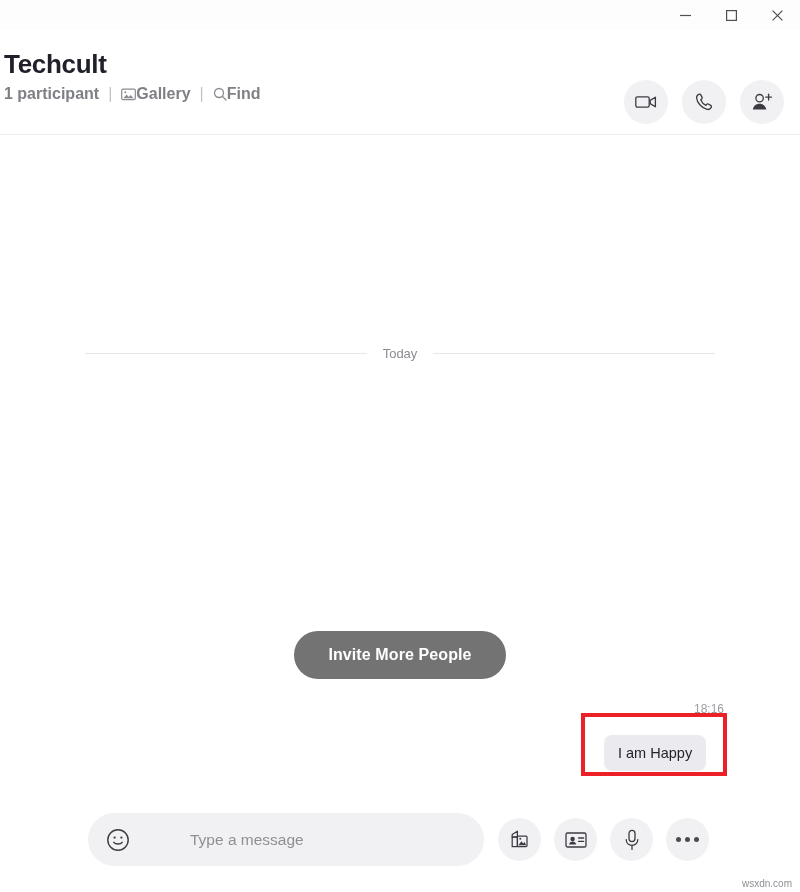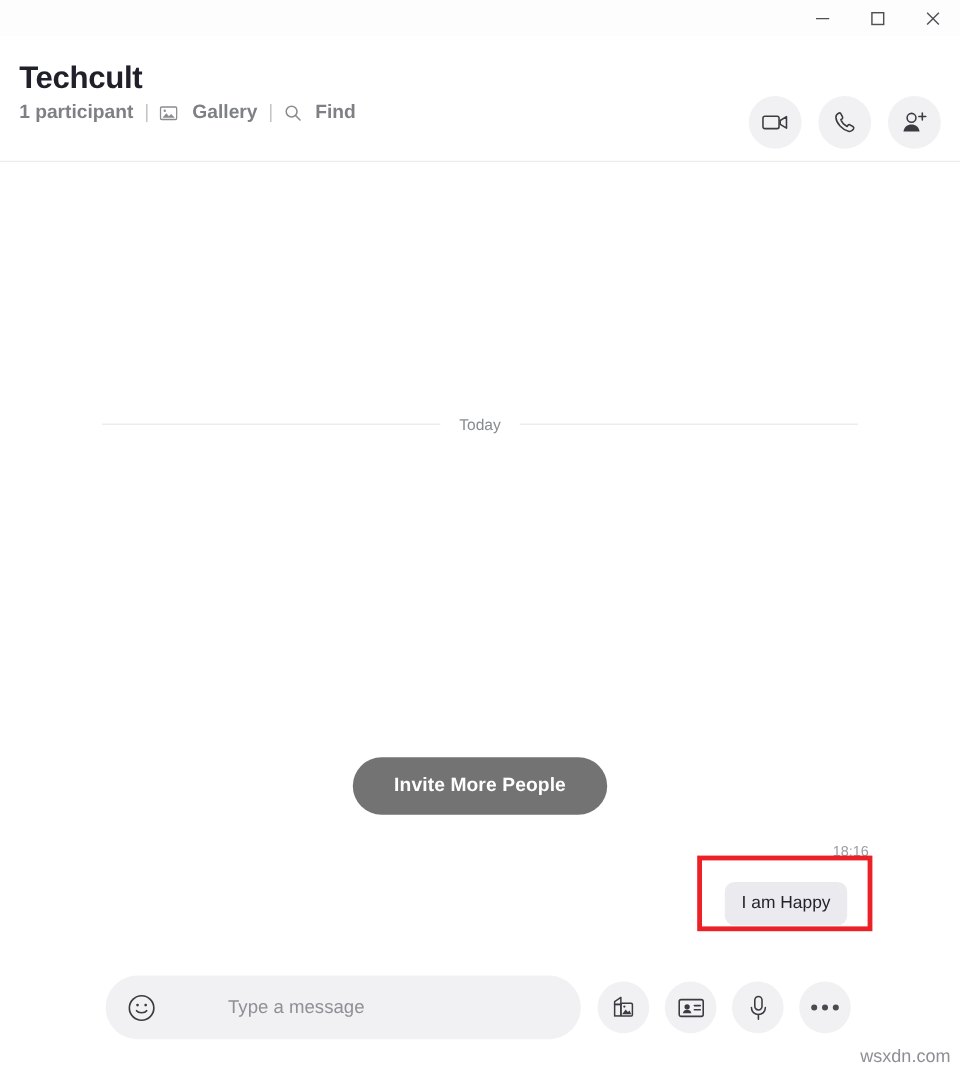--- a/index.html
+++ b/index.html
@@ -39,21 +39,21 @@
   
   .header {
     position: absolute;
     top: 30px; left: 0;
     width: 800px; height: 105px;
     background: #ffffff;
     border-bottom: 1px solid #ececed;
   }
   .header-left {
     position: absolute;
-    left: 16px; top: 18px;
+    left: 4px; top: 18px;
   }
   .chat-title {
     font-size: 26px;
     font-weight: bold;
     color: #20202a;
     letter-spacing: -0.3px;
     line-height: 32px;
   }
   .header-meta {
     margin-top: 5px;
@@ -64,21 +64,21 @@
     color: #7e8085;
   }
   .header-meta .sep {
     margin: 0 9px;
     color: #c2c4c8;
     font-weight: normal;
   }
   .meta-item {
     display: flex;
     align-items: center;
-    gap: 12px;
+    gap: 0;
     cursor: pointer;
   }
   .meta-item svg { display: block; }
 
   .header-actions {
     position: absolute;
     right: 16px; top: 50px;
     display: flex;
     gap: 14px;
   }
@@ -223,21 +223,21 @@
   .dots i {
     width: 5px; height: 5px;
     border-radius: 50%;
     background: #4a4b52;
     display: block;
   }
 
   .watermark {
     position: absolute;
     right: 8px; bottom: 3px;
-    font-size: 15px;
+    font-size: 10px;
     color: #8d8f94;
   }
 </style>
 </head>
 <body>
 
 <div id="app">
 
   <div class="titlebar">
     <div class="win-btn">

